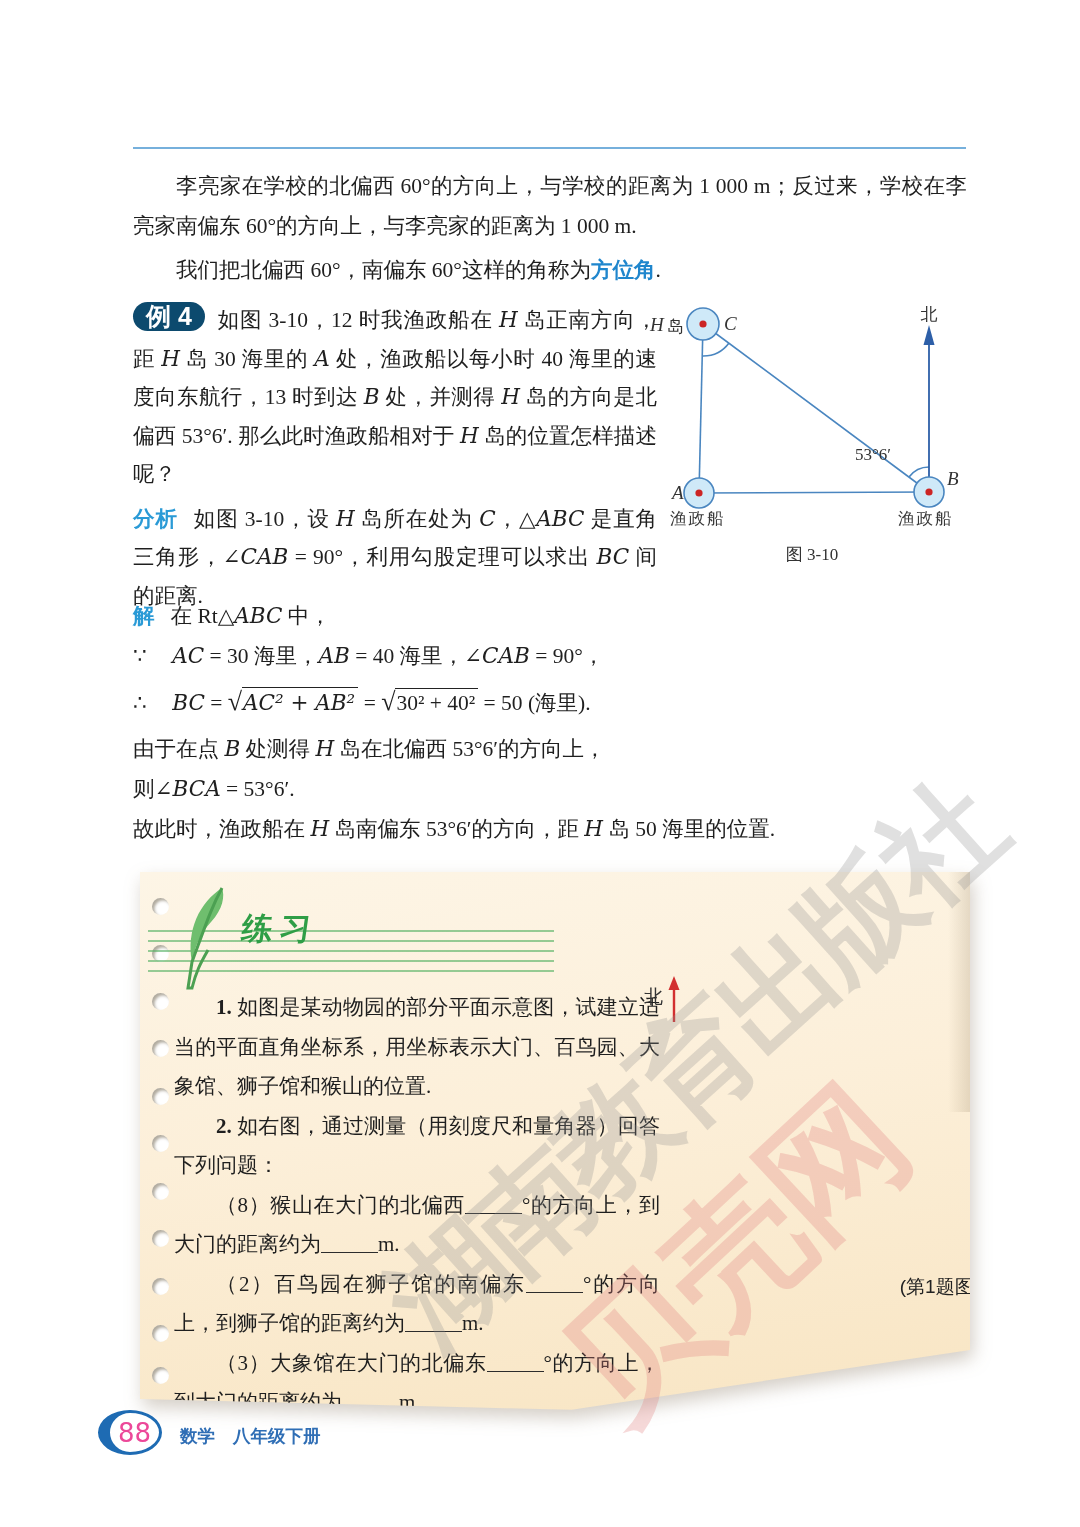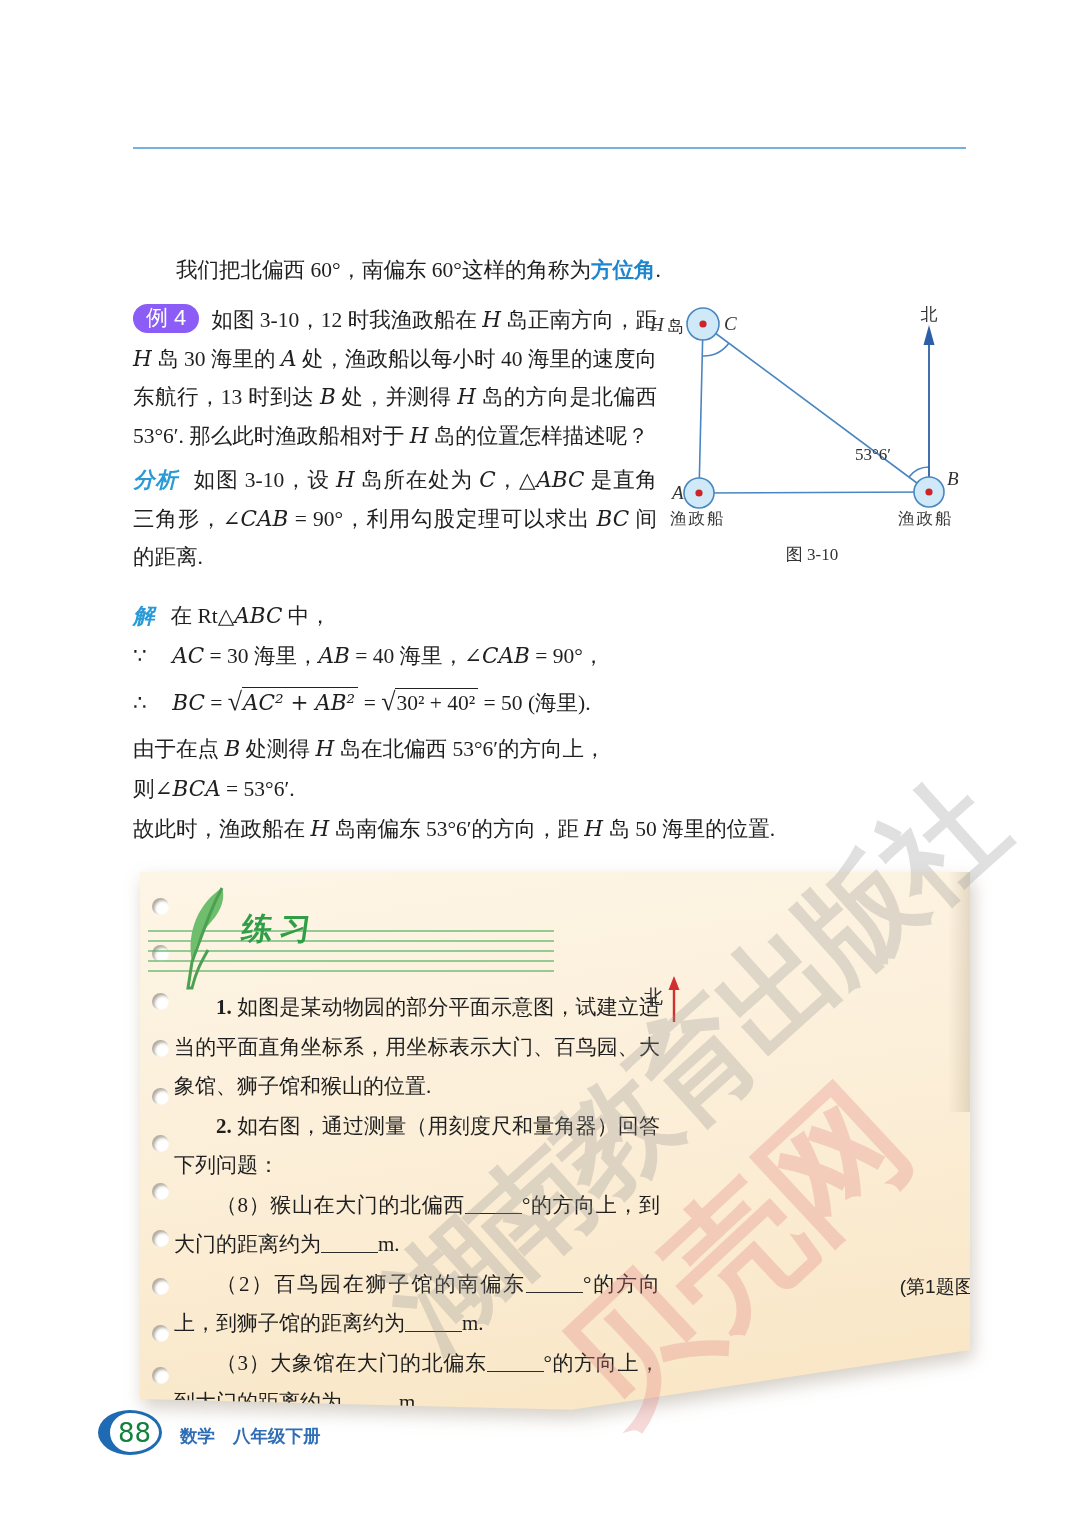--- a/index.html
+++ b/index.html
@@ -17,26 +17,26 @@
   .bodytxt { font-size:21.5px; line-height:40px; text-align:justify; margin:0; }
   .indent { text-indent:2em; }
   .term { color:#1f86cd; font-weight:bold; }
   .v { font-style:italic; font-family:"DejaVu Serif","Liberation Serif",serif; }
   .rel { letter-spacing:2px; }
 
   
   .ex-col { left:133px; top:301px; width:524px; }
   .ex-col p { margin:0 0 6px 0; font-size:21.5px; line-height:38.5px; text-align:justify; }
   .badge {
-    display:inline-block; background:#8b5cf6; color:#fff;
-    font-family:"Liberation Sans",sans-serif; font-size:22px; font-weight:normal;
+    display:inline-block; background:#0c4a6e; color:#fff;
+    font-family:"Liberation Sans",sans-serif; font-size:25px; font-weight:bold;
     padding:2px 13px 3px; border-radius:16px; margin-right:12px;
     transform:translateY(-2px); line-height:24px;
   }
-  .label-blue { color:#2a9ad6; font-weight:bold; margin-right:16px;font-style:italic; }
+  .label-blue { color:#2a9ad6; font-weight:bold; margin-right:16px; }
 
   
   .solution { left:133px; top:596px; width:822px; font-size:21.5px; }
   .sol-line { line-height:39px; }
   .sol-formula { line-height:52px; }
   .rt { font-size:26px; }
   .rad { border-top:1.6px solid #222; padding:2px 3px 0 1px; }
 
   
   .fig { left:646px; top:300px; width:336px; height:276px; }
@@ -85,32 +85,33 @@
     font-family:"Liberation Sans",sans-serif; font-weight:bold; }
   .wm-gray { left:408px; top:1245px; font-size:116px; letter-spacing:-6px;
     color:rgba(145,145,145,0.28); transform:rotate(-42deg); transform-origin:left center; }
   .wm-pink { left:588px; top:1300px; font-size:138px; letter-spacing:-4px;
     color:rgba(226,128,128,0.30); transform:rotate(-43deg); transform-origin:left center; }
 
   
   .page-badge { left:98px; top:1410px; width:64px; height:45px; border-radius:50%;
     border:3px solid #1e6bb3; border-left-width:12px; background:#fff; box-sizing:border-box;
     display:flex; align-items:center; justify-content:center;
-    font-family:"DejaVu Sans","Liberation Sans",sans-serif; font-size:26px; color:#15803d; }
+    font-family:"DejaVu Sans","Liberation Sans",sans-serif; font-size:26px; color:#ec4899; }
   .footer-text { left:180px; top:1424px; color:#2f6eb5; font-weight:bold; font-size:17.5px;
     font-family:"Liberation Sans",sans-serif; }
   .footer-text .vol { margin-left:18px; }
 </style>
 </head>
 <body>
 
 <div class="page">
 
   <div class="abs top-rule"></div>
 
+  <p class="abs bodytxt indent" style="left:133px; top:166px; width:834px;">李亮家在学校的北偏西 60°的方向上，与学校的距离为 1 000 m；反过来，学校在李亮家南偏东 60°的方向上，与李亮家的距离为 1 000 m.</p>
 
   <p class="abs bodytxt indent" style="left:133px; top:250px; width:834px;"><span>我们把北偏西 60°，南偏东 60°这样的角称为</span><span class="term">方位角</span><span>.</span></p>
 
   <div class="abs ex-col">
     <p><span class="badge">例 4</span><span><span>如图 3-10，12 时我渔政船在 </span><span class="v">H</span><span> 岛正南方向，距 </span><span class="v">H</span><span> 岛 30 海里的 </span><span class="v">A</span><span> 处，渔政船以每小时 40 海里的速度向东航行，13 时到达 </span><span class="v">B</span><span> 处，并测得 </span><span class="v">H</span><span> 岛的方向是北偏西 53°6′. 那么此时渔政船相对于 </span><span class="v">H</span><span> 岛的位置怎样描述呢？</span></span></p>
     <p><span class="label-blue">分析</span><span><span>如图 3-10，设 </span><span class="v">H</span><span> 岛所在处为 </span><span class="v">C</span><span>，△</span><span class="v">ABC</span><span> 是直角三角形，∠</span><span class="v">CAB</span><span> = 90°，利用勾股定理可以求出 </span><span class="v">BC</span><span> 间的距离.</span></span></p>
   </div>
 
   <svg class="abs fig" viewBox="0 0 336 276">
     <g stroke="#4a86c0" stroke-width="1.6" fill="none">

